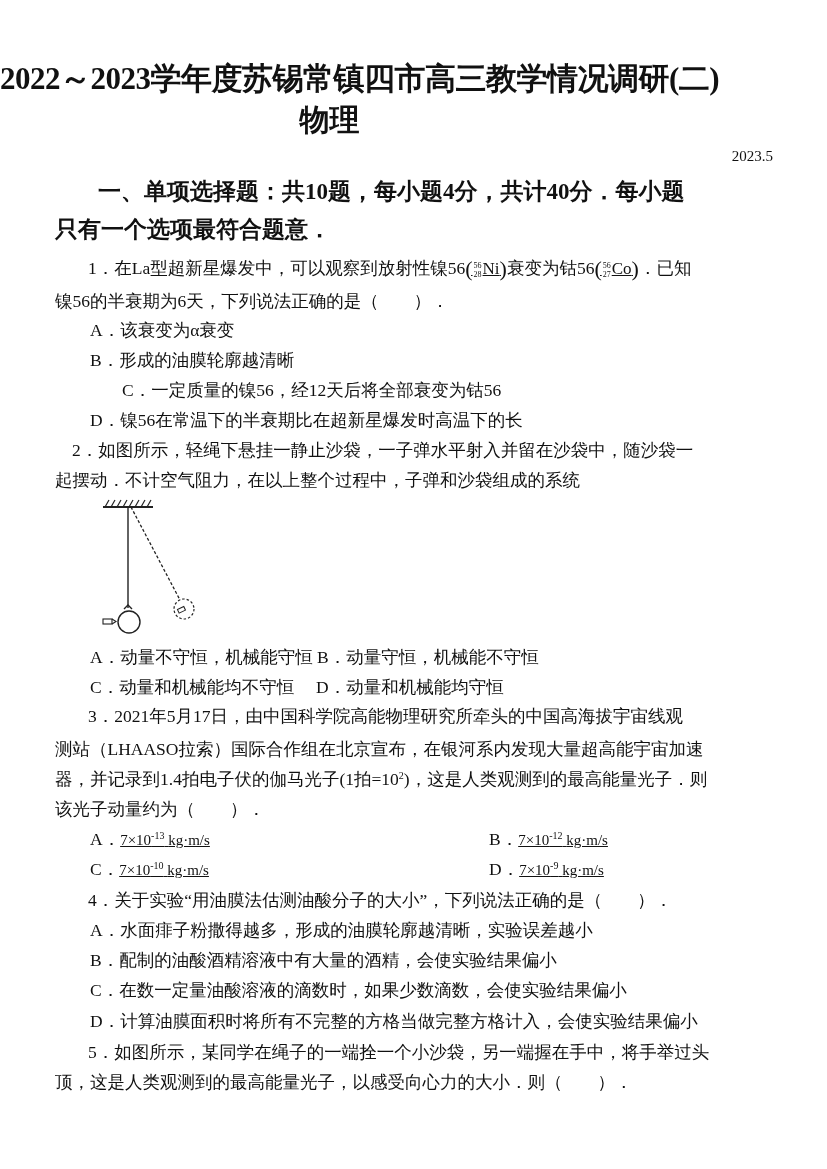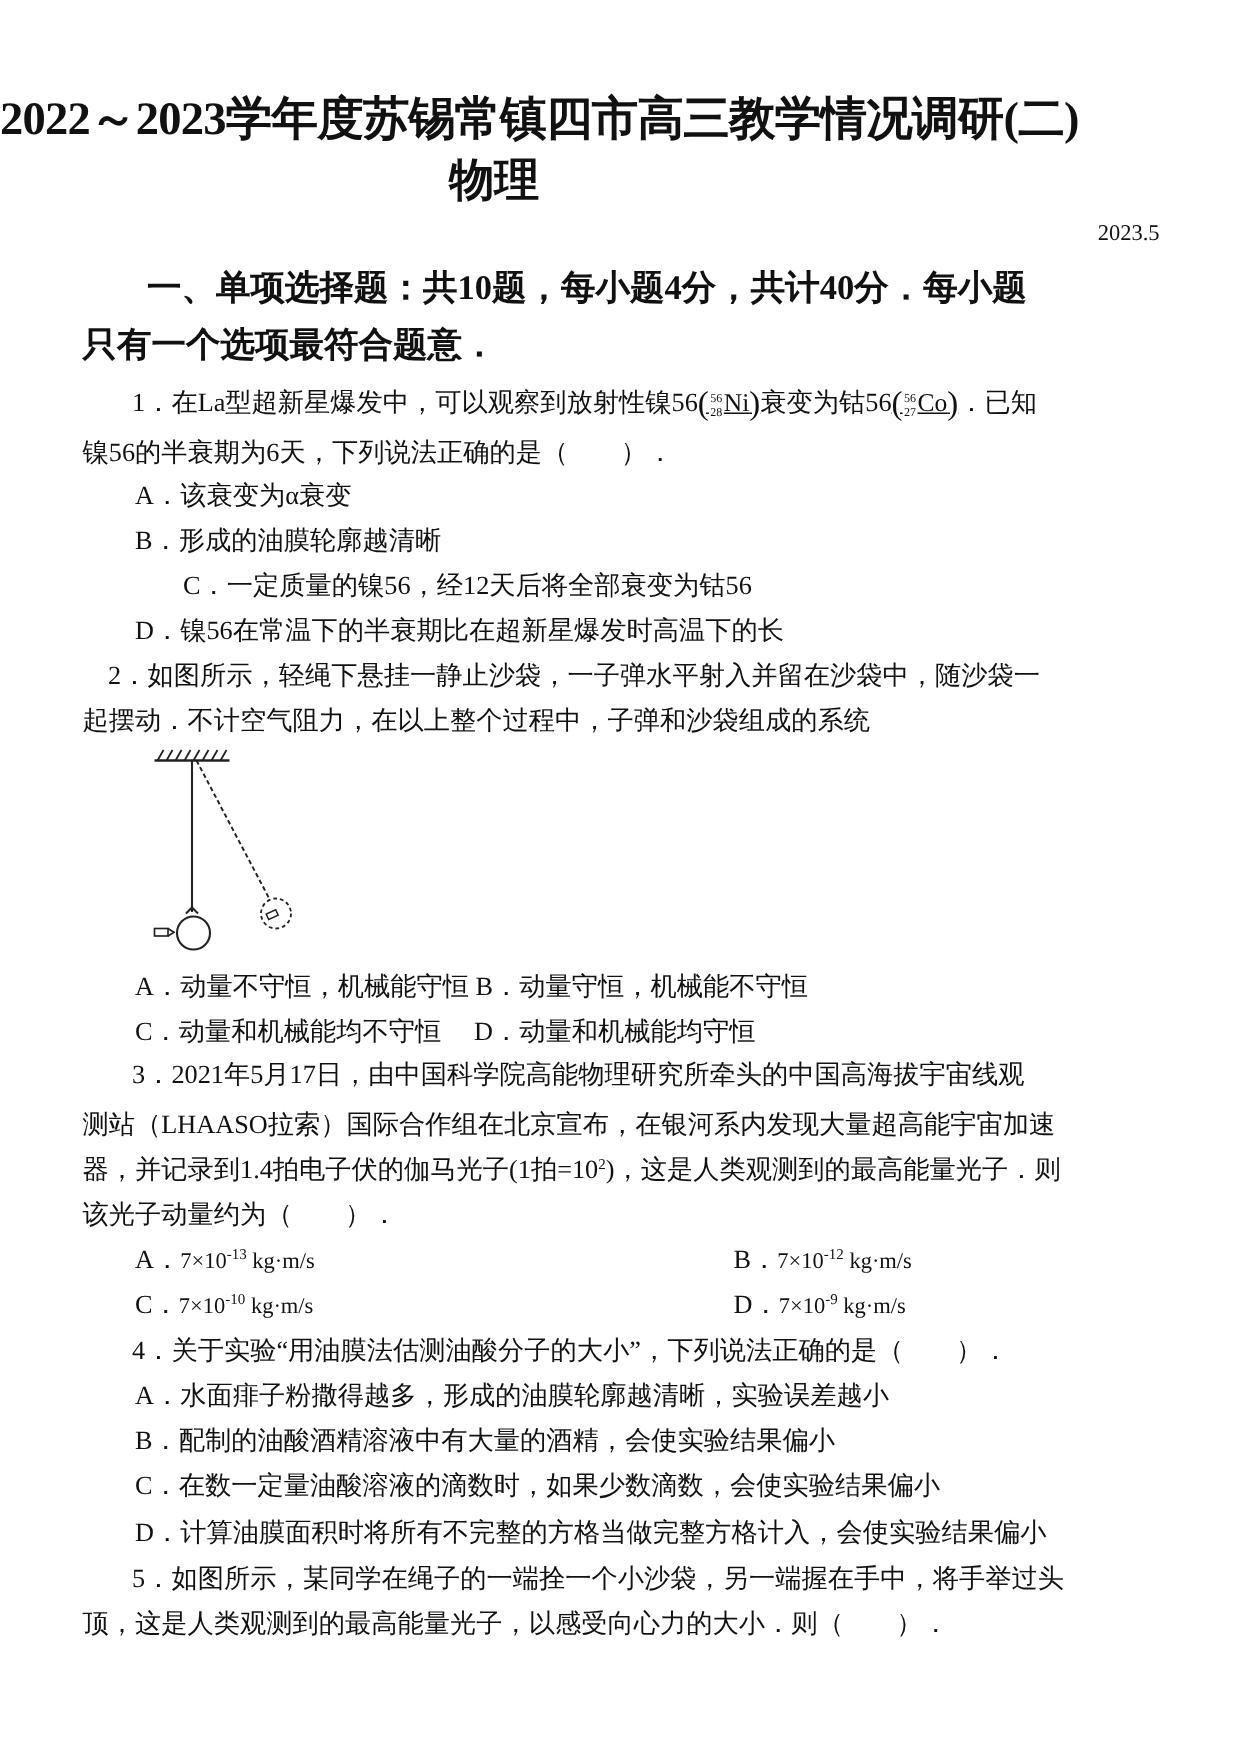--- a/index.html
+++ b/index.html
@@ -26,21 +26,21 @@
     }
     .section {
       font-size: 23px; font-weight: bold;
       font-family: "Liberation Serif", "DejaVu Serif", serif;
     }
     .line { font-size: 17.5px; font-family: "Liberation Serif", "DejaVu Serif", serif; }
     .iso { display: inline-block; position: relative; font-size: 17px; text-decoration: underline; }
     .iso .paren { font-size: 22px; vertical-align: -2px; }
     .iso .stack { display: inline-block; vertical-align: middle; font-size: 8px; line-height: 9px; text-align: center; margin: 0 1px; }
     sup.e { font-size: 10px; vertical-align: 6px; }
-    .unit { font-size: 15px; }
+    .unit { font-size: 15px; text-decoration: underline; }
   </style>
 </head>
 <body>
 
 <div class="abs title">2022～2023学年度苏锡常镇四市高三教学情况调研(二)</div>
 <div class="abs subject">物理</div>
 <div class="abs date">2023.5</div>
 
 <div class="abs section" style="left:98px; top:176px;">一、单项选择题：共10题，每小题4分，共计40分．每小题</div>
 <div class="abs section" style="left:55px; top:214px;">只有一个选项最符合题意．</div>

